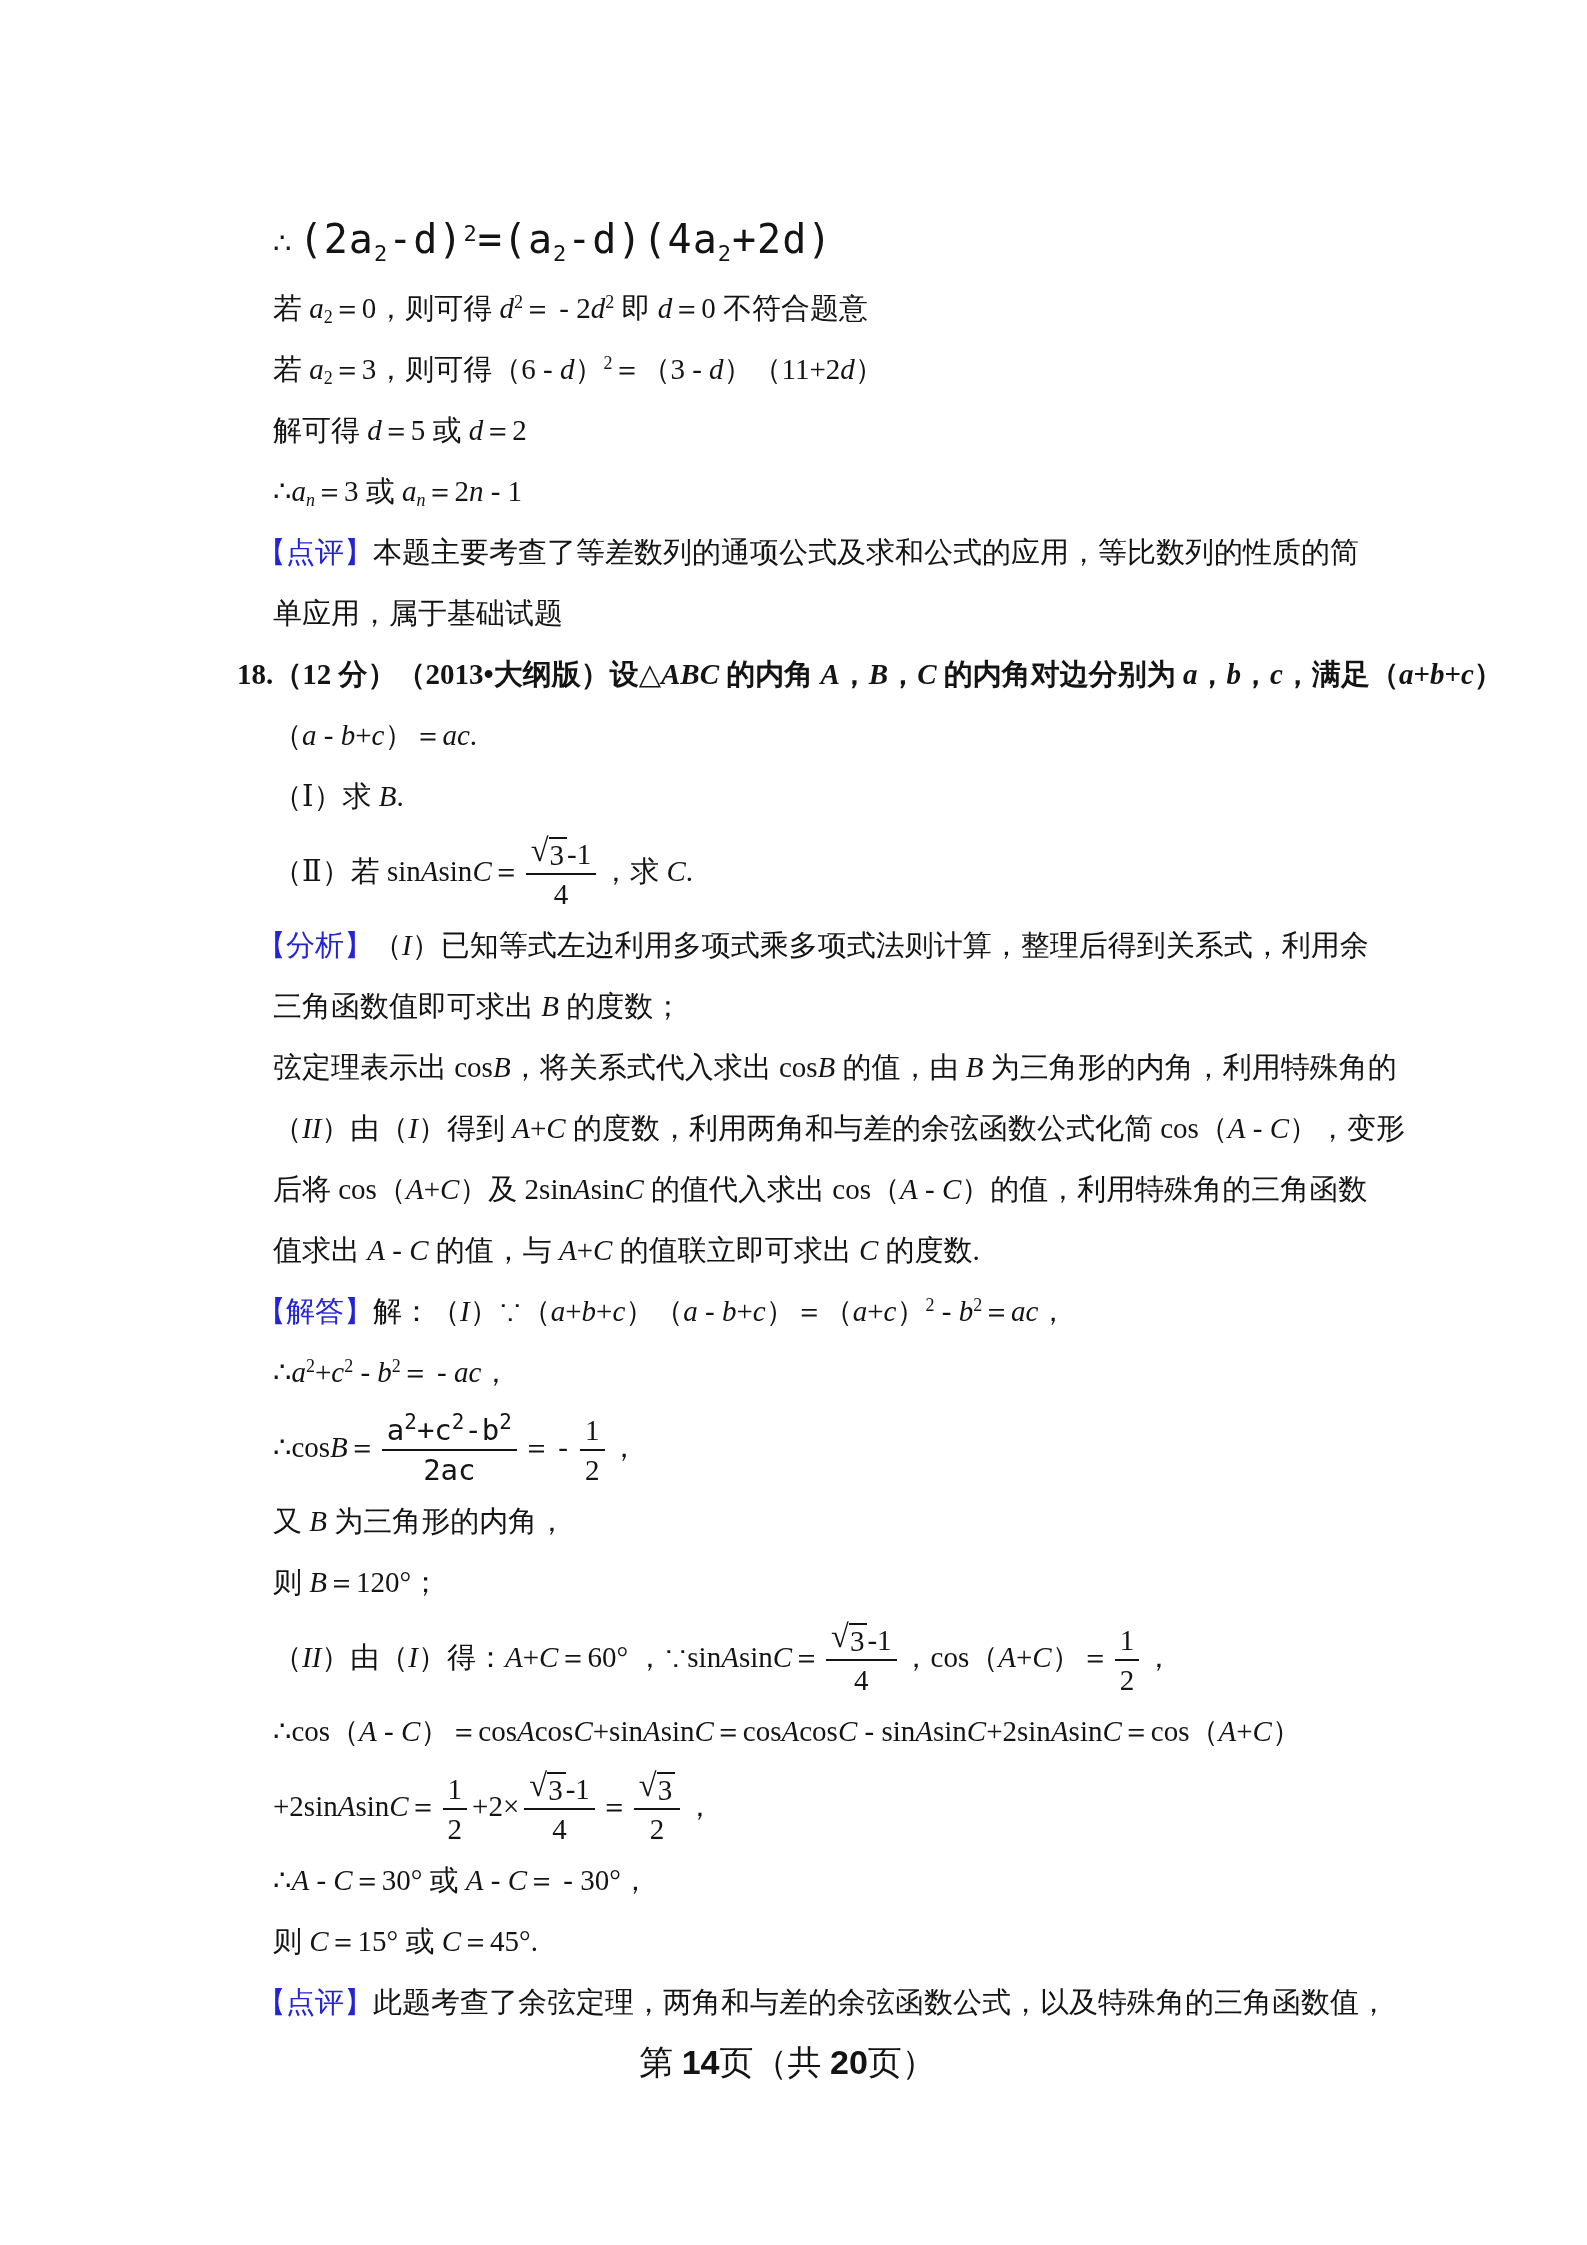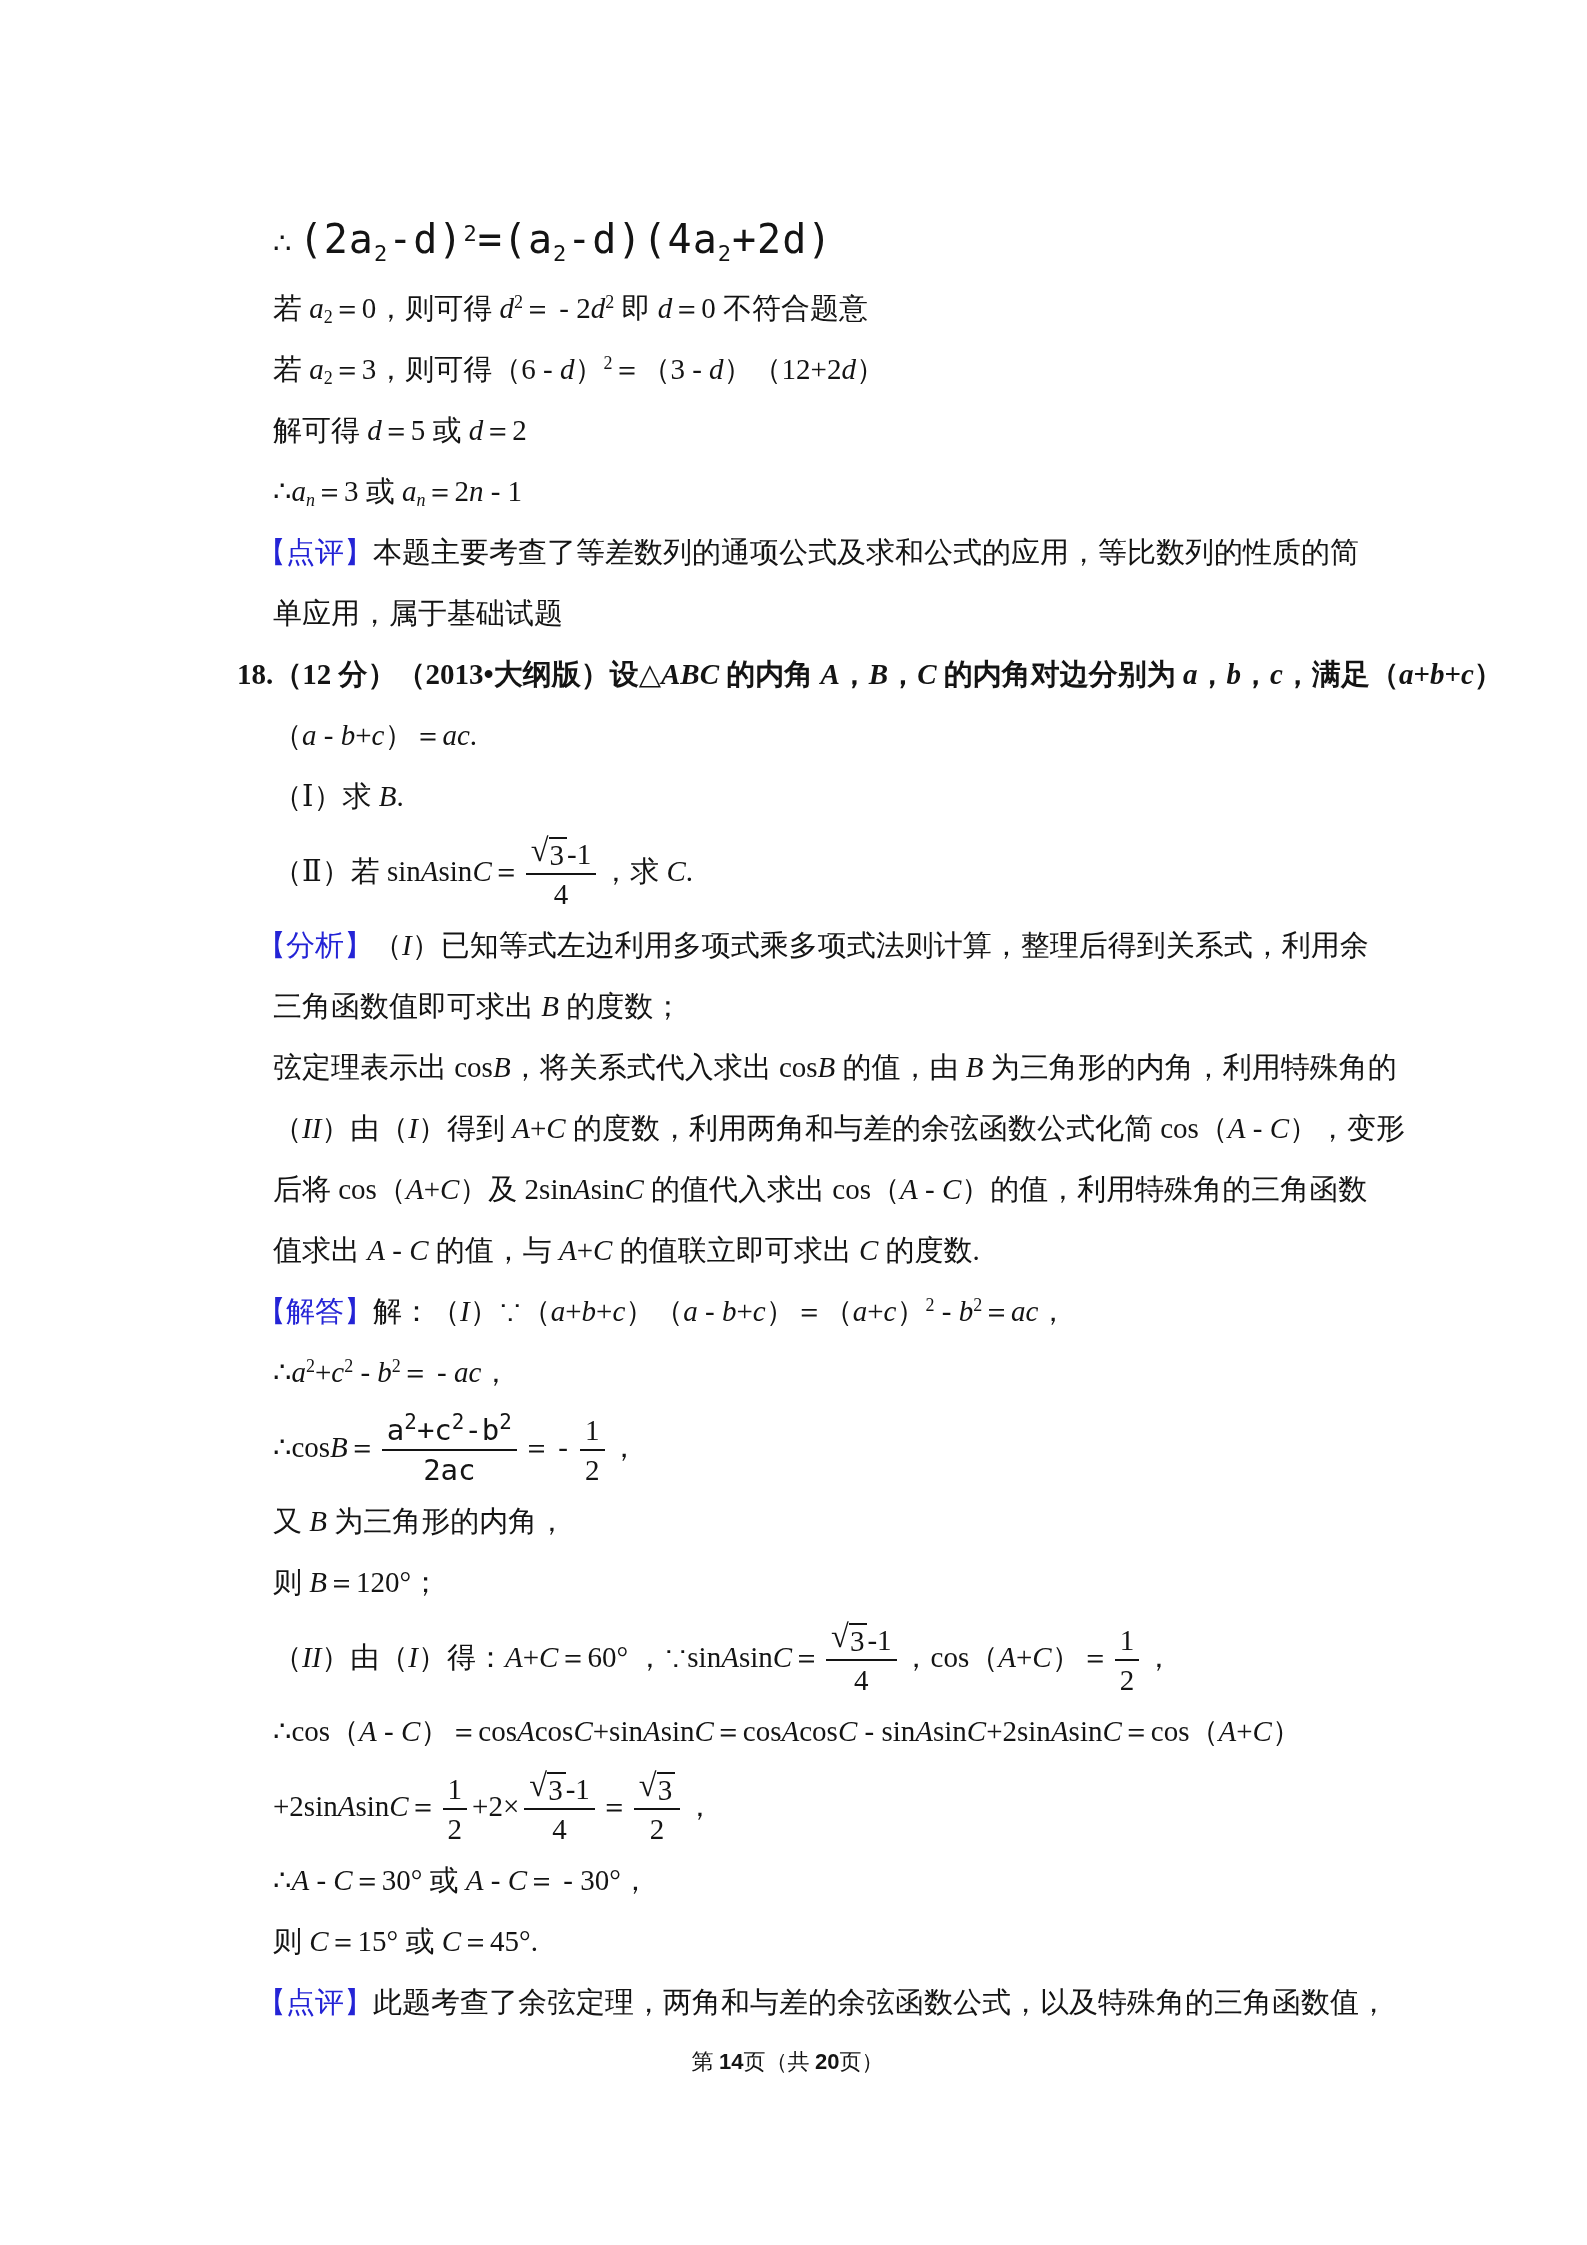--- a/index.html
+++ b/index.html
@@ -39,31 +39,31 @@
     vertical-align:middle;margin:0 5px;line-height:1.25;
     text-align:center;
   }
   .frac .num{border-bottom:2px solid #141414;padding:0 5px 1px;display:block;}
   .frac .den{padding-top:1px;display:block;}
   .sqrt{display:inline-flex;align-items:flex-start;}
   .radsign{line-height:1;font-size:1.12em;transform:translateY(-3px);}
   .radbody{border-top:2px solid #141414;line-height:1.05;padding:1px 3px 0 1px;}
   .footer{
     position:absolute;left:0;right:12px;top:2042px;
-    text-align:center;font-size:22px;height:40px;line-height:40px;
+    text-align:center;font-size:34px;height:40px;line-height:40px;
   }
 </style>
 </head>
 <body>
 
 <div class="doc">
   <div class="body-area" id="doc-body">
       <div class="line formula ind-para"><span class="tk-t">∴ </span><span class="tk-m">(2a</span><span class="tk-msub">2</span><span class="tk-m">-d)</span><span class="tk-msup">2</span><span class="tk-m">=</span><span class="tk-m">(a</span><span class="tk-msub">2</span><span class="tk-m">-d)(4a</span><span class="tk-msub">2</span><span class="tk-m">+2d)</span></div>
       <div class="line ind-para"><span class="tk-t">若 </span><span class="tk-i">a</span><span class="tk-sb">2</span><span class="tk-t">＝0，则可得 </span><span class="tk-i">d</span><span class="tk-sp">2</span><span class="tk-t">＝ - 2</span><span class="tk-i">d</span><span class="tk-sp">2</span><span class="tk-t"> 即 </span><span class="tk-i">d</span><span class="tk-t">＝0 不符合题意</span></div>
-      <div class="line ind-para"><span class="tk-t">若 </span><span class="tk-i">a</span><span class="tk-sb">2</span><span class="tk-t">＝3，则可得（6 - </span><span class="tk-i">d</span><span class="tk-t">）</span><span class="tk-sp">2</span><span class="tk-t">＝（3 - </span><span class="tk-i">d</span><span class="tk-t">）（12+2</span><span class="tk-i">d</span><span class="tk-t">）</span></div>
+      <div class="line ind-para"><span class="tk-t">若 </span><span class="tk-i">a</span><span class="tk-sb">2</span><span class="tk-t">＝3，则可得（6 - </span><span class="tk-i">d</span><span class="tk-t">）</span><span class="tk-sp">2</span><span class="tk-t">＝（3 - </span><span class="tk-i">d</span><span class="tk-t">）（11+2</span><span class="tk-i">d</span><span class="tk-t">）</span></div>
       <div class="line ind-para"><span class="tk-t">解可得 </span><span class="tk-i">d</span><span class="tk-t">＝5 或 </span><span class="tk-i">d</span><span class="tk-t">＝2</span></div>
       <div class="line ind-para"><span class="tk-t">∴</span><span class="tk-i">a</span><span class="tk-sbi">n</span><span class="tk-t">＝3 或 </span><span class="tk-i">a</span><span class="tk-sbi">n</span><span class="tk-t">＝2</span><span class="tk-i">n</span><span class="tk-t"> - 1</span></div>
       <div class="line ind-label"><span class="tk-lbl">【点评】</span><span class="tk-t">本题主要考查了等差数列的通项公式及求和公式的应用，等比数列的性质的简</span></div>
       <div class="line ind-para"><span class="tk-t">单应用，属于基础试题</span></div>
       <div class="line ind-item"><span class="tk-t">18.（12 分）（2013•大纲版）设△</span><span class="tk-i">ABC</span><span class="tk-t"> 的内角 </span><span class="tk-i">A</span><span class="tk-t">，</span><span class="tk-i">B</span><span class="tk-t">，</span><span class="tk-i">C</span><span class="tk-t"> 的内角对边分别为 </span><span class="tk-i">a</span><span class="tk-t">，</span><span class="tk-i">b</span><span class="tk-t">，</span><span class="tk-i">c</span><span class="tk-t">，满足（</span><span class="tk-i">a</span><span class="tk-t">+</span><span class="tk-i">b</span><span class="tk-t">+</span><span class="tk-i">c</span><span class="tk-t">）</span></div>
       <div class="line ind-para"><span class="tk-t">（</span><span class="tk-i">a</span><span class="tk-t"> - </span><span class="tk-i">b</span><span class="tk-t">+</span><span class="tk-i">c</span><span class="tk-t">）＝</span><span class="tk-i">ac</span><span class="tk-t">.</span></div>
       <div class="line ind-para"><span class="tk-t">（Ⅰ）求 </span><span class="tk-i">B</span><span class="tk-t">.</span></div>
       <div class="line tall ind-para"><span class="tk-t">（Ⅱ）若 sin</span><span class="tk-i">A</span><span class="tk-t">sin</span><span class="tk-i">C</span><span class="tk-t">＝</span><span class="frac">
           <span class="num"><span class="sqrt">
               <span class="radsign">√</span>

